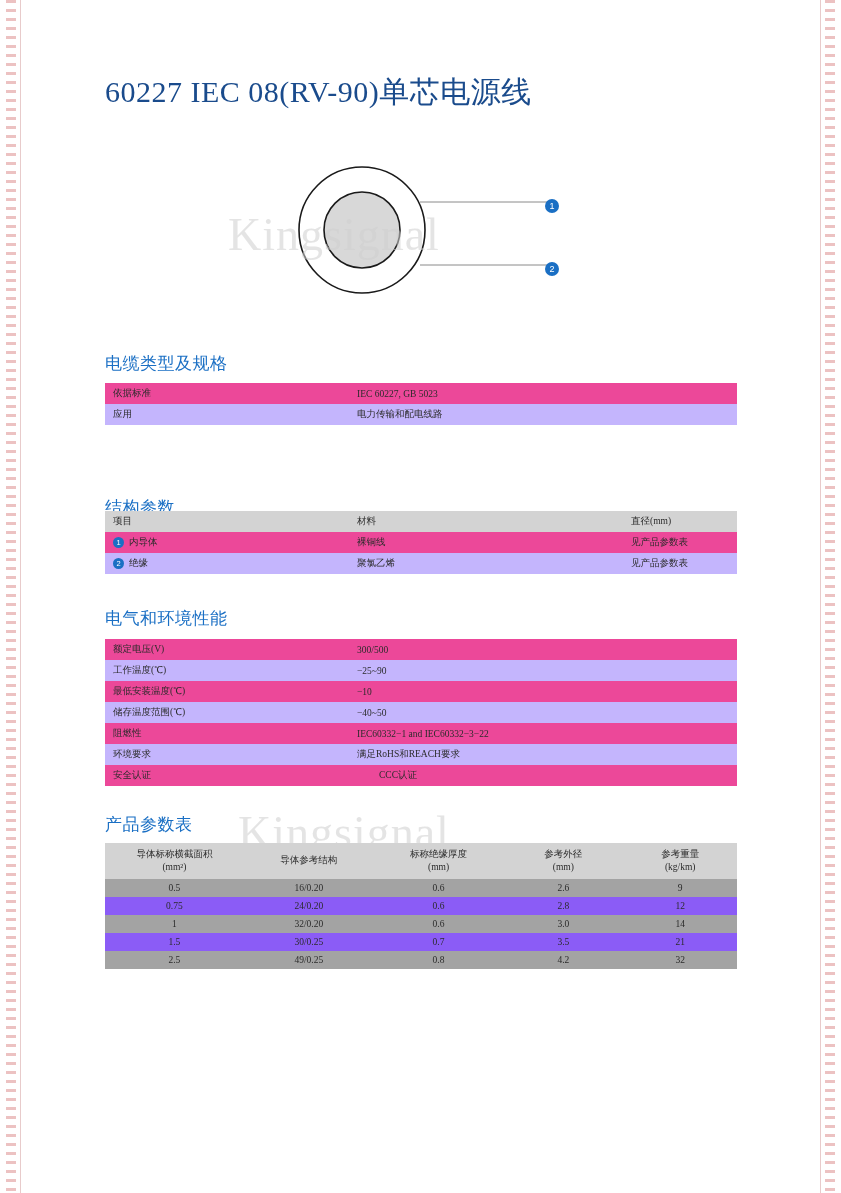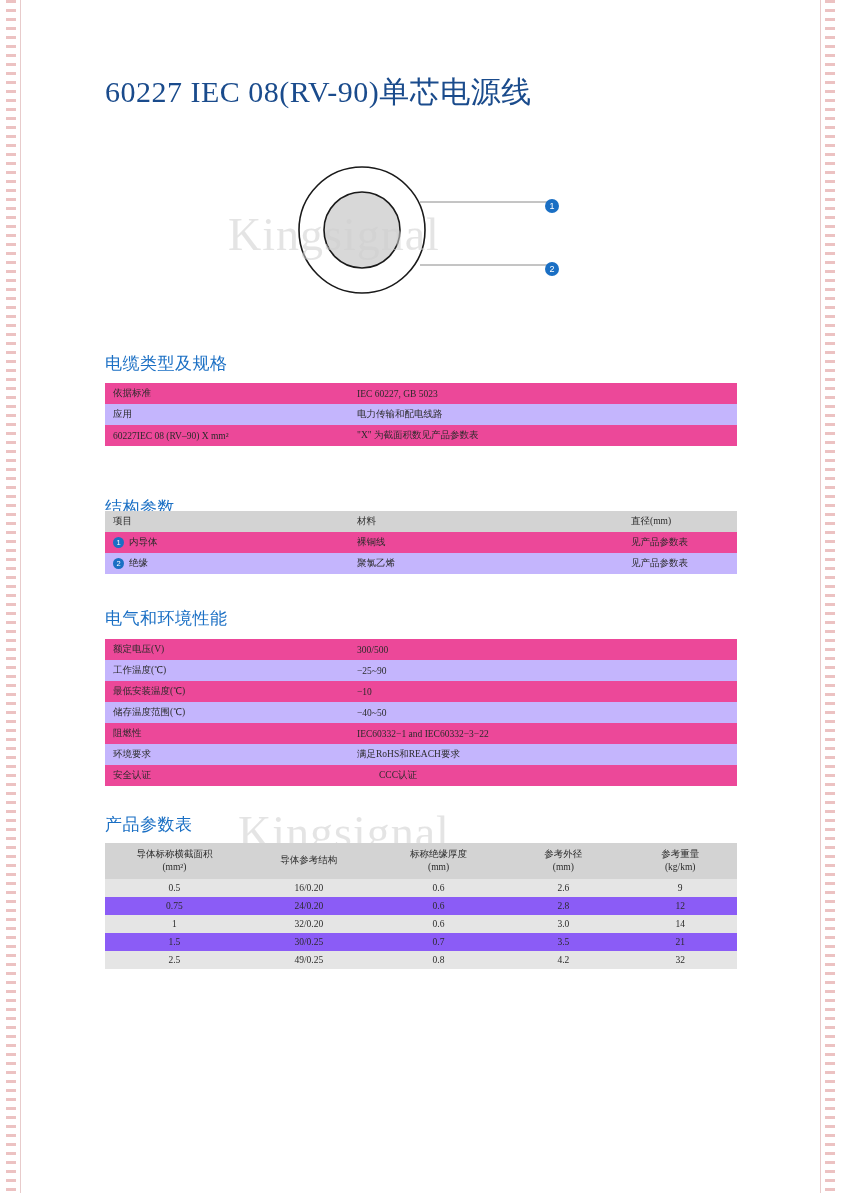--- a/index.html
+++ b/index.html
@@ -154,21 +154,21 @@
     font-size: 9.5px;
     color: #2b2b2b;
   }
   table.ptbl td {
     text-align: center;
     padding: 4px 4px;
     font-family: "Liberation Serif", serif;
     font-size: 9.5px;
     color: #2b2b2b;
   }
-  table.ptbl tr.r-a td { background: #e5e5e5; }
+  table.ptbl tr.r-a td { background: #a3a3a3; }
   table.ptbl tr.r-b td { background: #8b5cf6; }
 </style>
 </head>
 <body>
 
 <div class="edge left"></div>
 <div class="edge-inner left"></div>
 <div class="edge right"></div>
 <div class="edge-inner right"></div>
 
@@ -201,24 +201,20 @@
   <div class="sec-title" style="top:352px;">电缆类型及规格</div>
   <table class="tbl" style="top:383px;">
     <tbody>
       <tr class="row-a">
         <td class="col-label">依据标准</td>
         <td>IEC 60227, GB 5023</td>
       </tr>
       <tr class="row-b">
         <td class="col-label">应用</td>
         <td>电力传输和配电线路</td>
-      </tr>
-      <tr class="row-a">
-        <td class="col-label">60227IEC 08 (RV–90) X mm²</td>
-        <td>"X" 为截面积数见产品参数表</td>
       </tr>
     </tbody>
   </table>
 
   <div class="sec-title" style="top:496px;">结构参数</div>
   <table class="tbl" style="top:511px;">
     <thead>
       <tr class="row-hdr">
         <th class="st-c1">项目</th>
         <th class="st-c2">材料</th>

